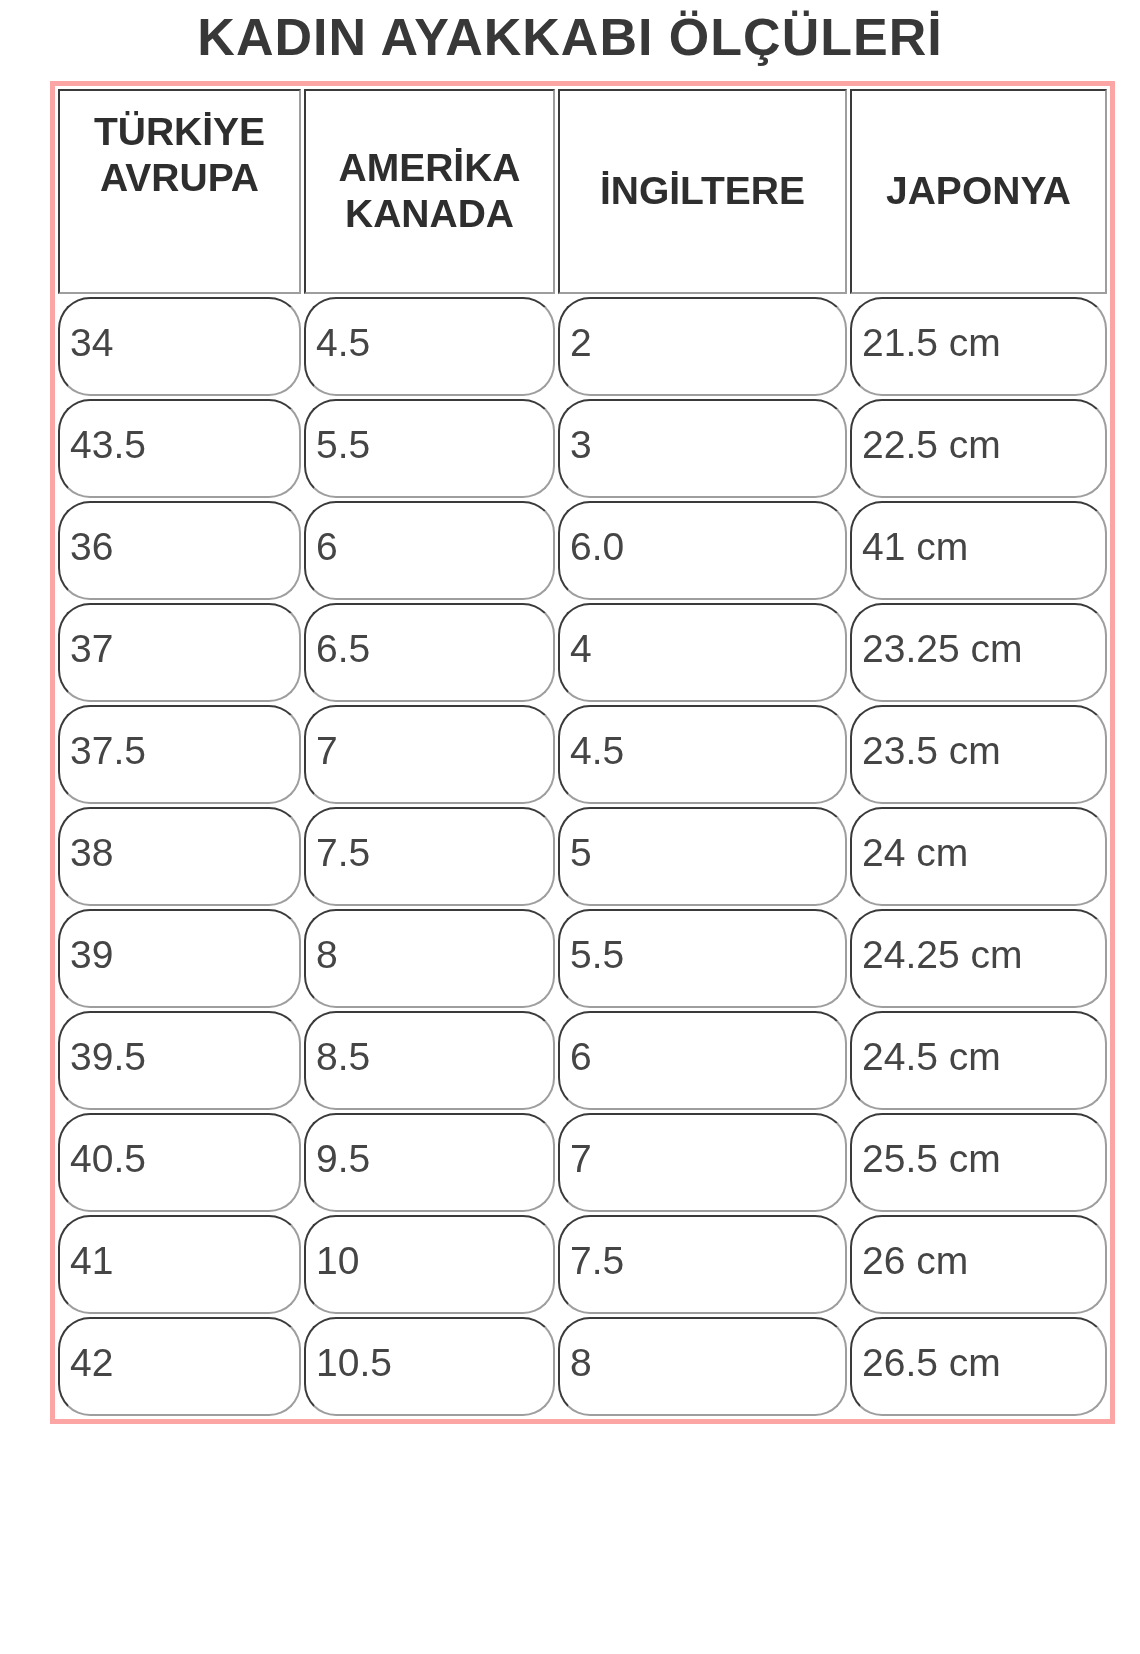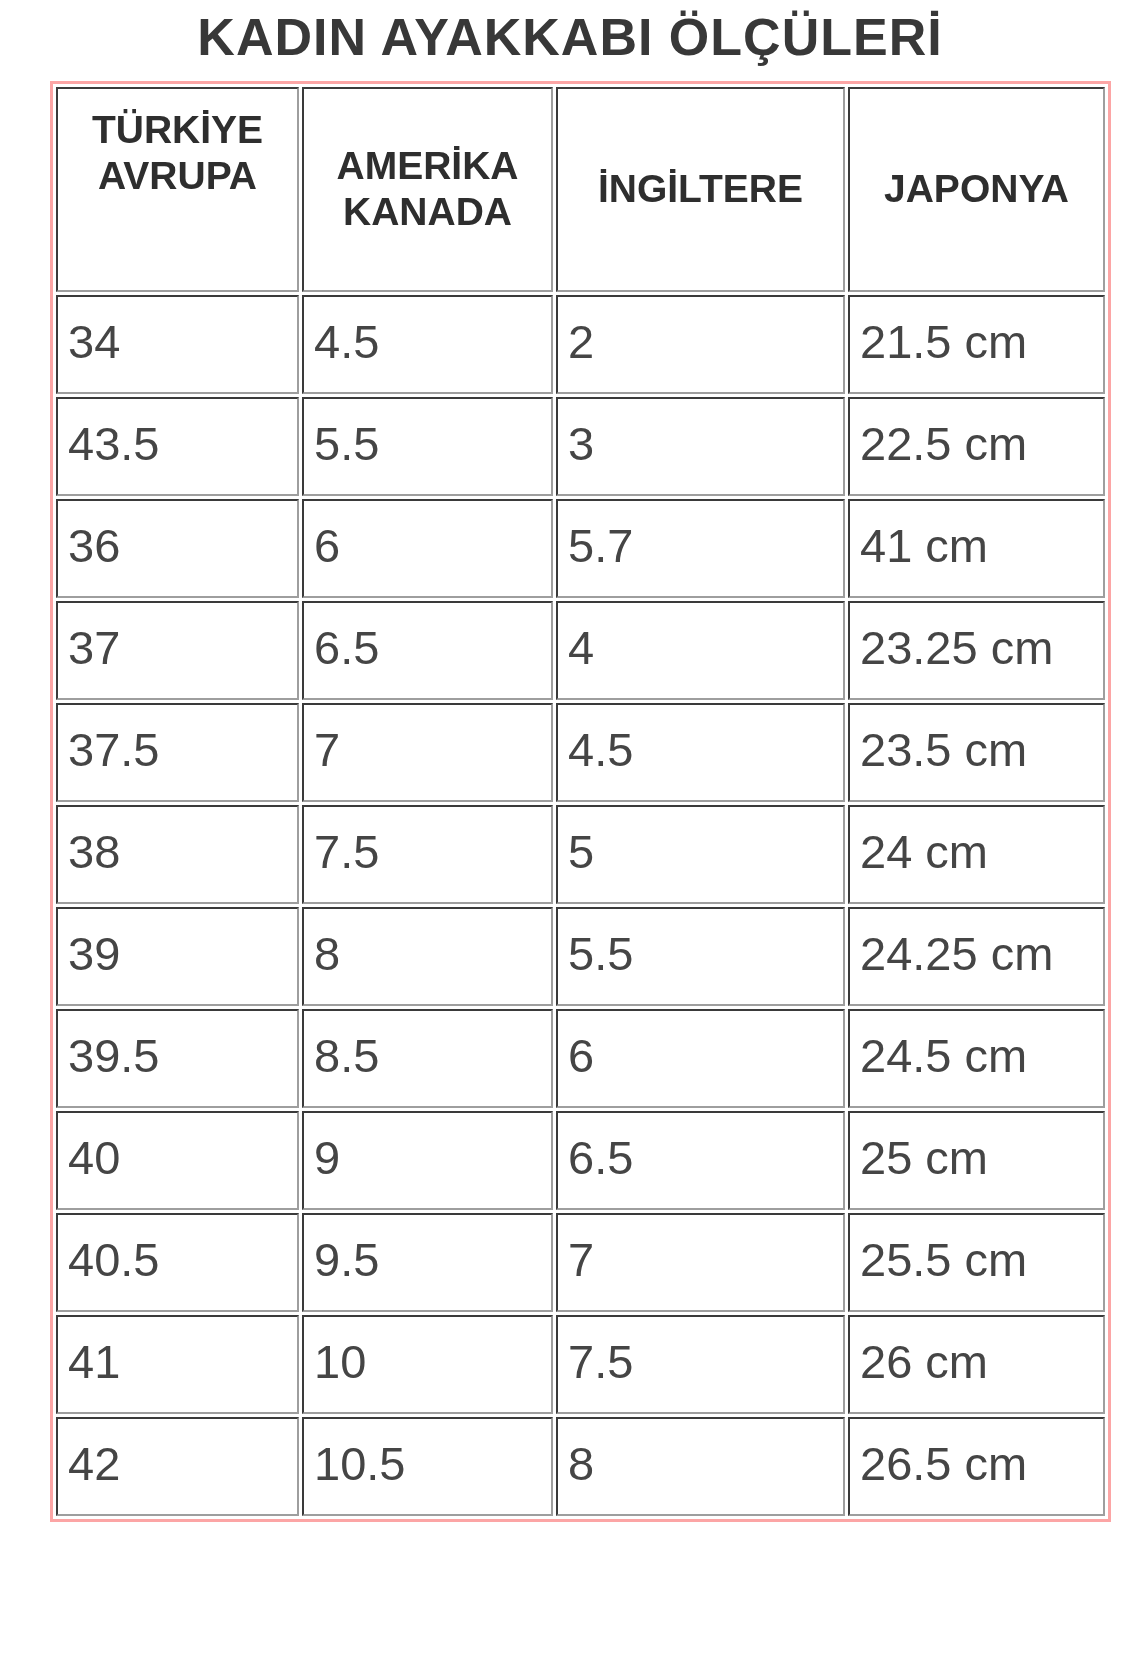--- a/index.html
+++ b/index.html
@@ -31,21 +31,21 @@
     line-height: 1.05;
     font-weight: 700;
     letter-spacing: 1px;
     color: #383838;
   }
   table.size-table {
     margin-left: 50px;
     margin-top: 16px;
     border-collapse: separate;
     border-spacing: 3px;
-    border: 3px solid #fca5a5;
+    border: 5px solid #fca5a5;
     background: var(--background);
     table-layout: fixed;
   }
   col.c1 { width: 243px; }
   col.c2 { width: 251px; }
   col.c3 { width: 289px; }
   col.c4 { width: 257px; }
   th, td {
     border-top: 2px solid var(--border-dark);
     border-left: 2px solid var(--border-dark);
@@ -65,24 +65,25 @@
     padding: 14px 8px;
   }
   th.align-top {
     vertical-align: top;
     padding-top: 18px;
   }
   td {
     height: 99px;
     vertical-align: middle;
     text-align: left;
-    font-size: 47px;
+    font-size: 39px;
     font-weight: 400;
     color: var(--text);
     padding: 0 6px 6px 10px;
+    border-radius: 32px;
   }
 </style>
 </head>
 <body>
 
 <div class="page">
 
   <h1 class="title">KADIN AYAKKABI ÖLÇÜLERİ</h1>
 
   <table class="size-table">
@@ -109,21 +110,21 @@
       </tr>
       <tr>
         <td>43.5</td>
         <td>5.5</td>
         <td>3</td>
         <td>22.5 cm</td>
       </tr>
       <tr>
         <td>36</td>
         <td>6</td>
-        <td>5.7</td>
+        <td>6.0</td>
         <td>41 cm</td>
       </tr>
       <tr>
         <td>37</td>
         <td>6.5</td>
         <td>4</td>
         <td>23.25 cm</td>
       </tr>
       <tr>
         <td>37.5</td>
@@ -143,26 +144,20 @@
         <td>5.5</td>
         <td>24.25 cm</td>
       </tr>
       <tr>
         <td>39.5</td>
         <td>8.5</td>
         <td>6</td>
         <td>24.5 cm</td>
       </tr>
       <tr>
-        <td>40</td>
-        <td>9</td>
-        <td>6.5</td>
-        <td>25 cm</td>
-      </tr>
-      <tr>
         <td>40.5</td>
         <td>9.5</td>
         <td>7</td>
         <td>25.5 cm</td>
       </tr>
       <tr>
         <td>41</td>
         <td>10</td>
         <td>7.5</td>
         <td>26 cm</td>

